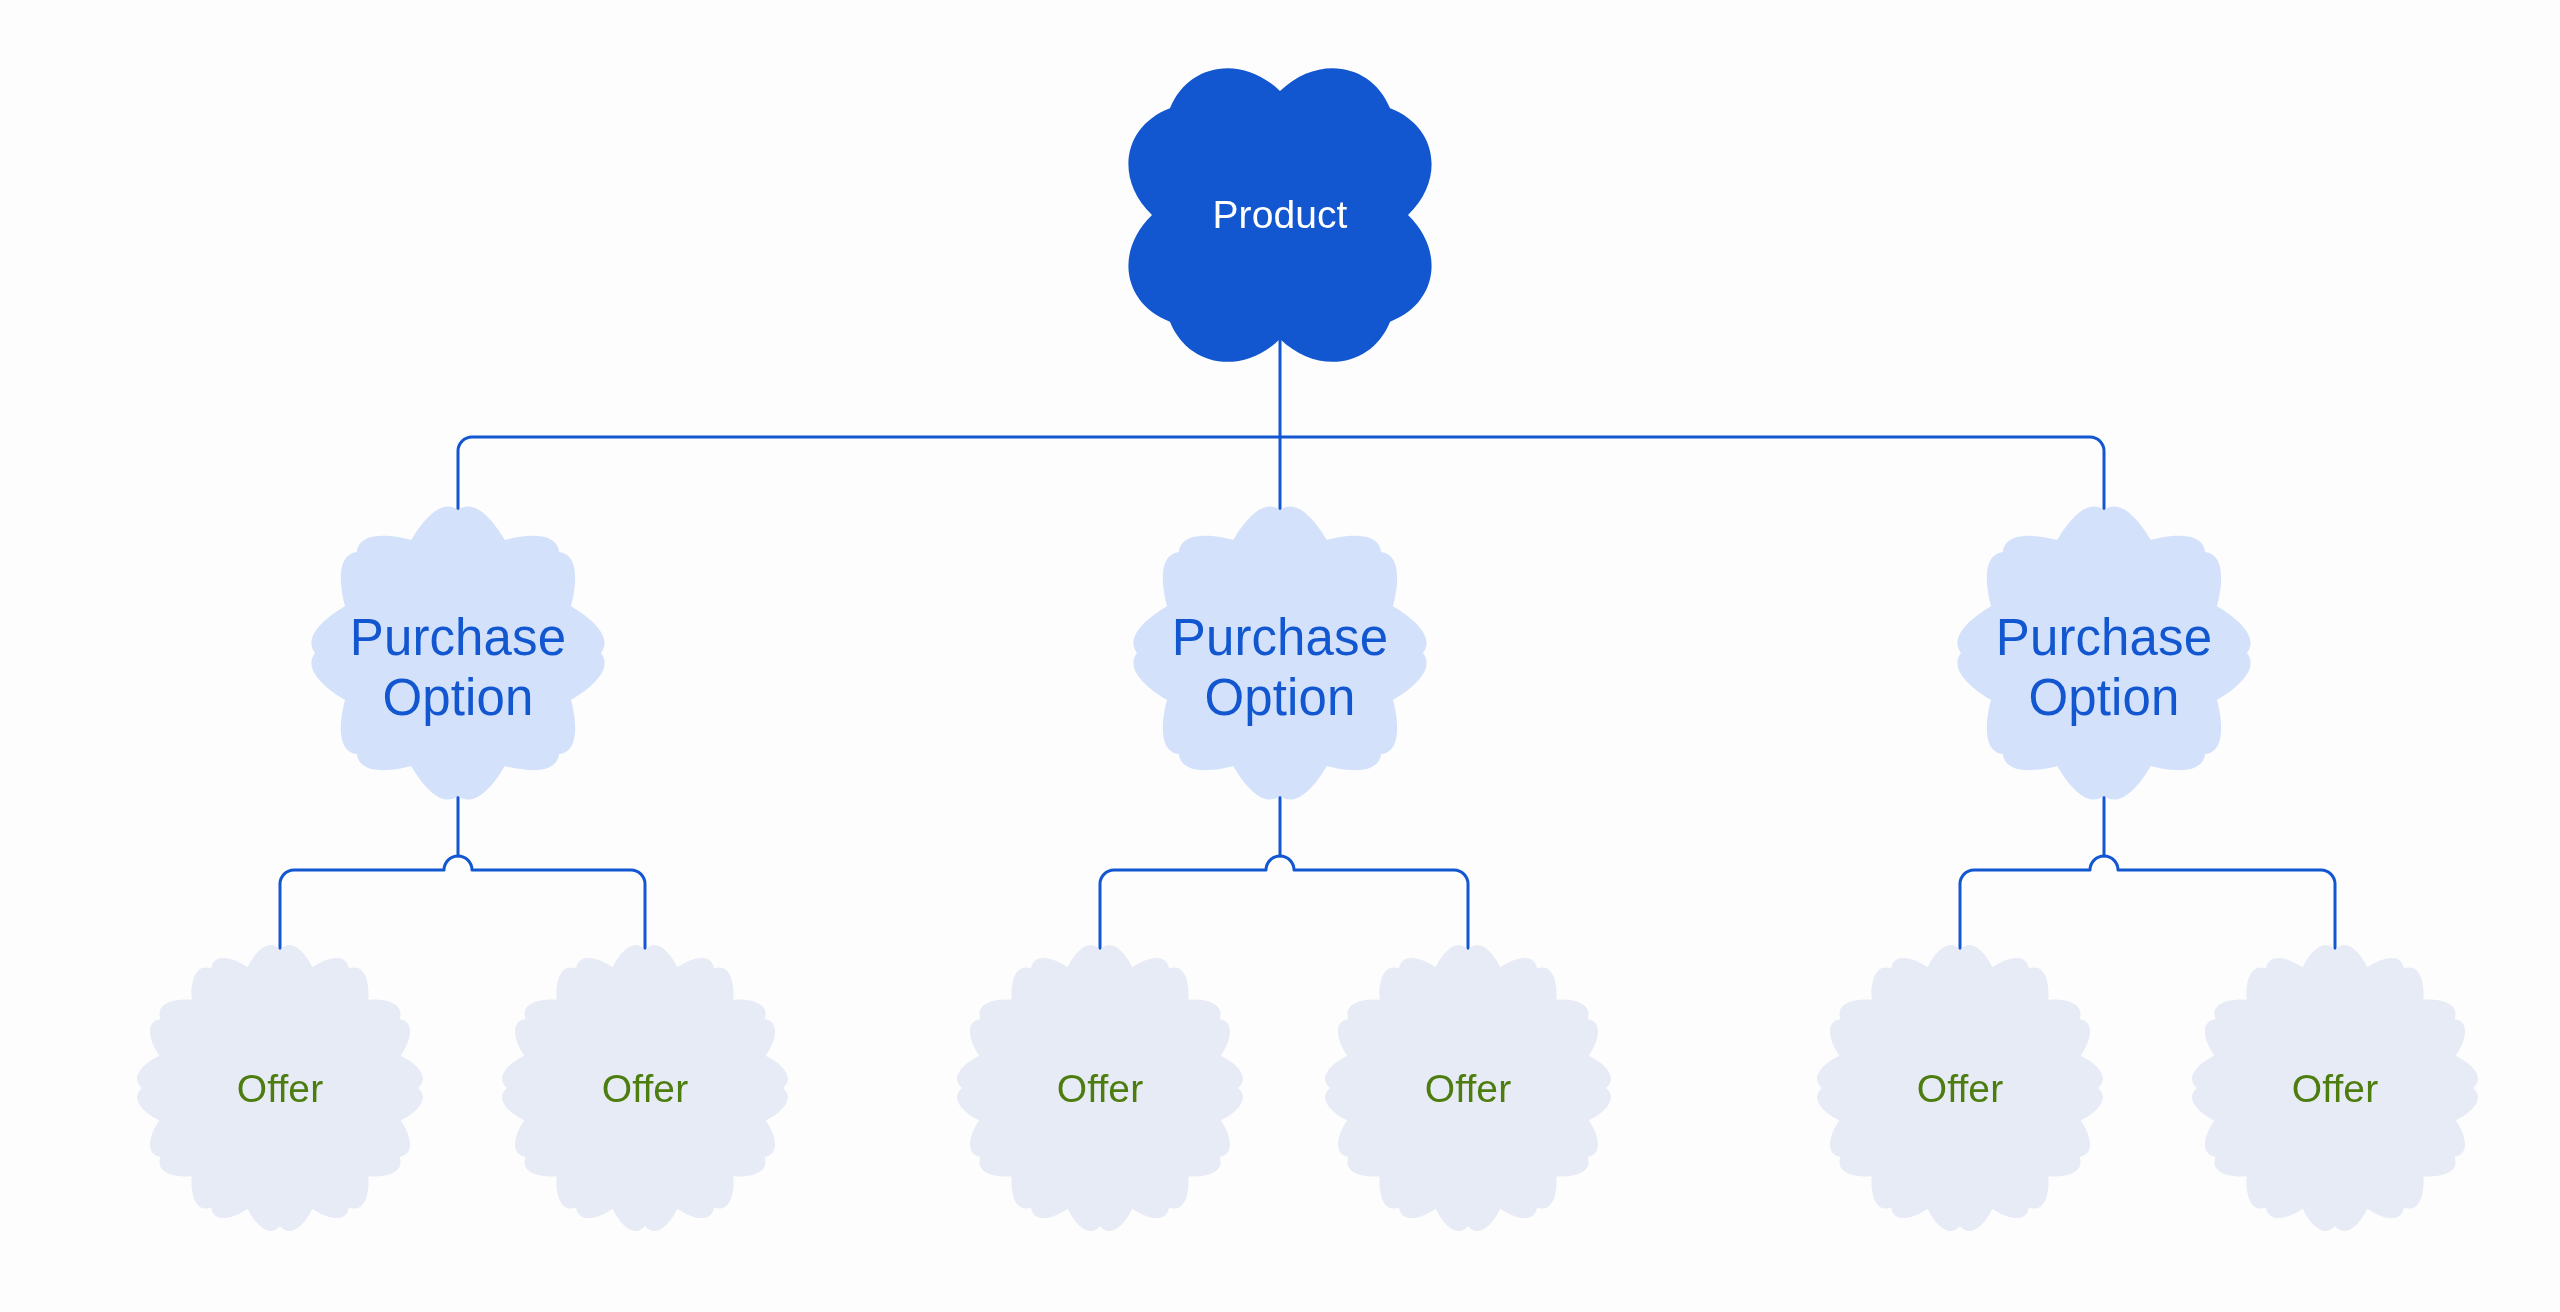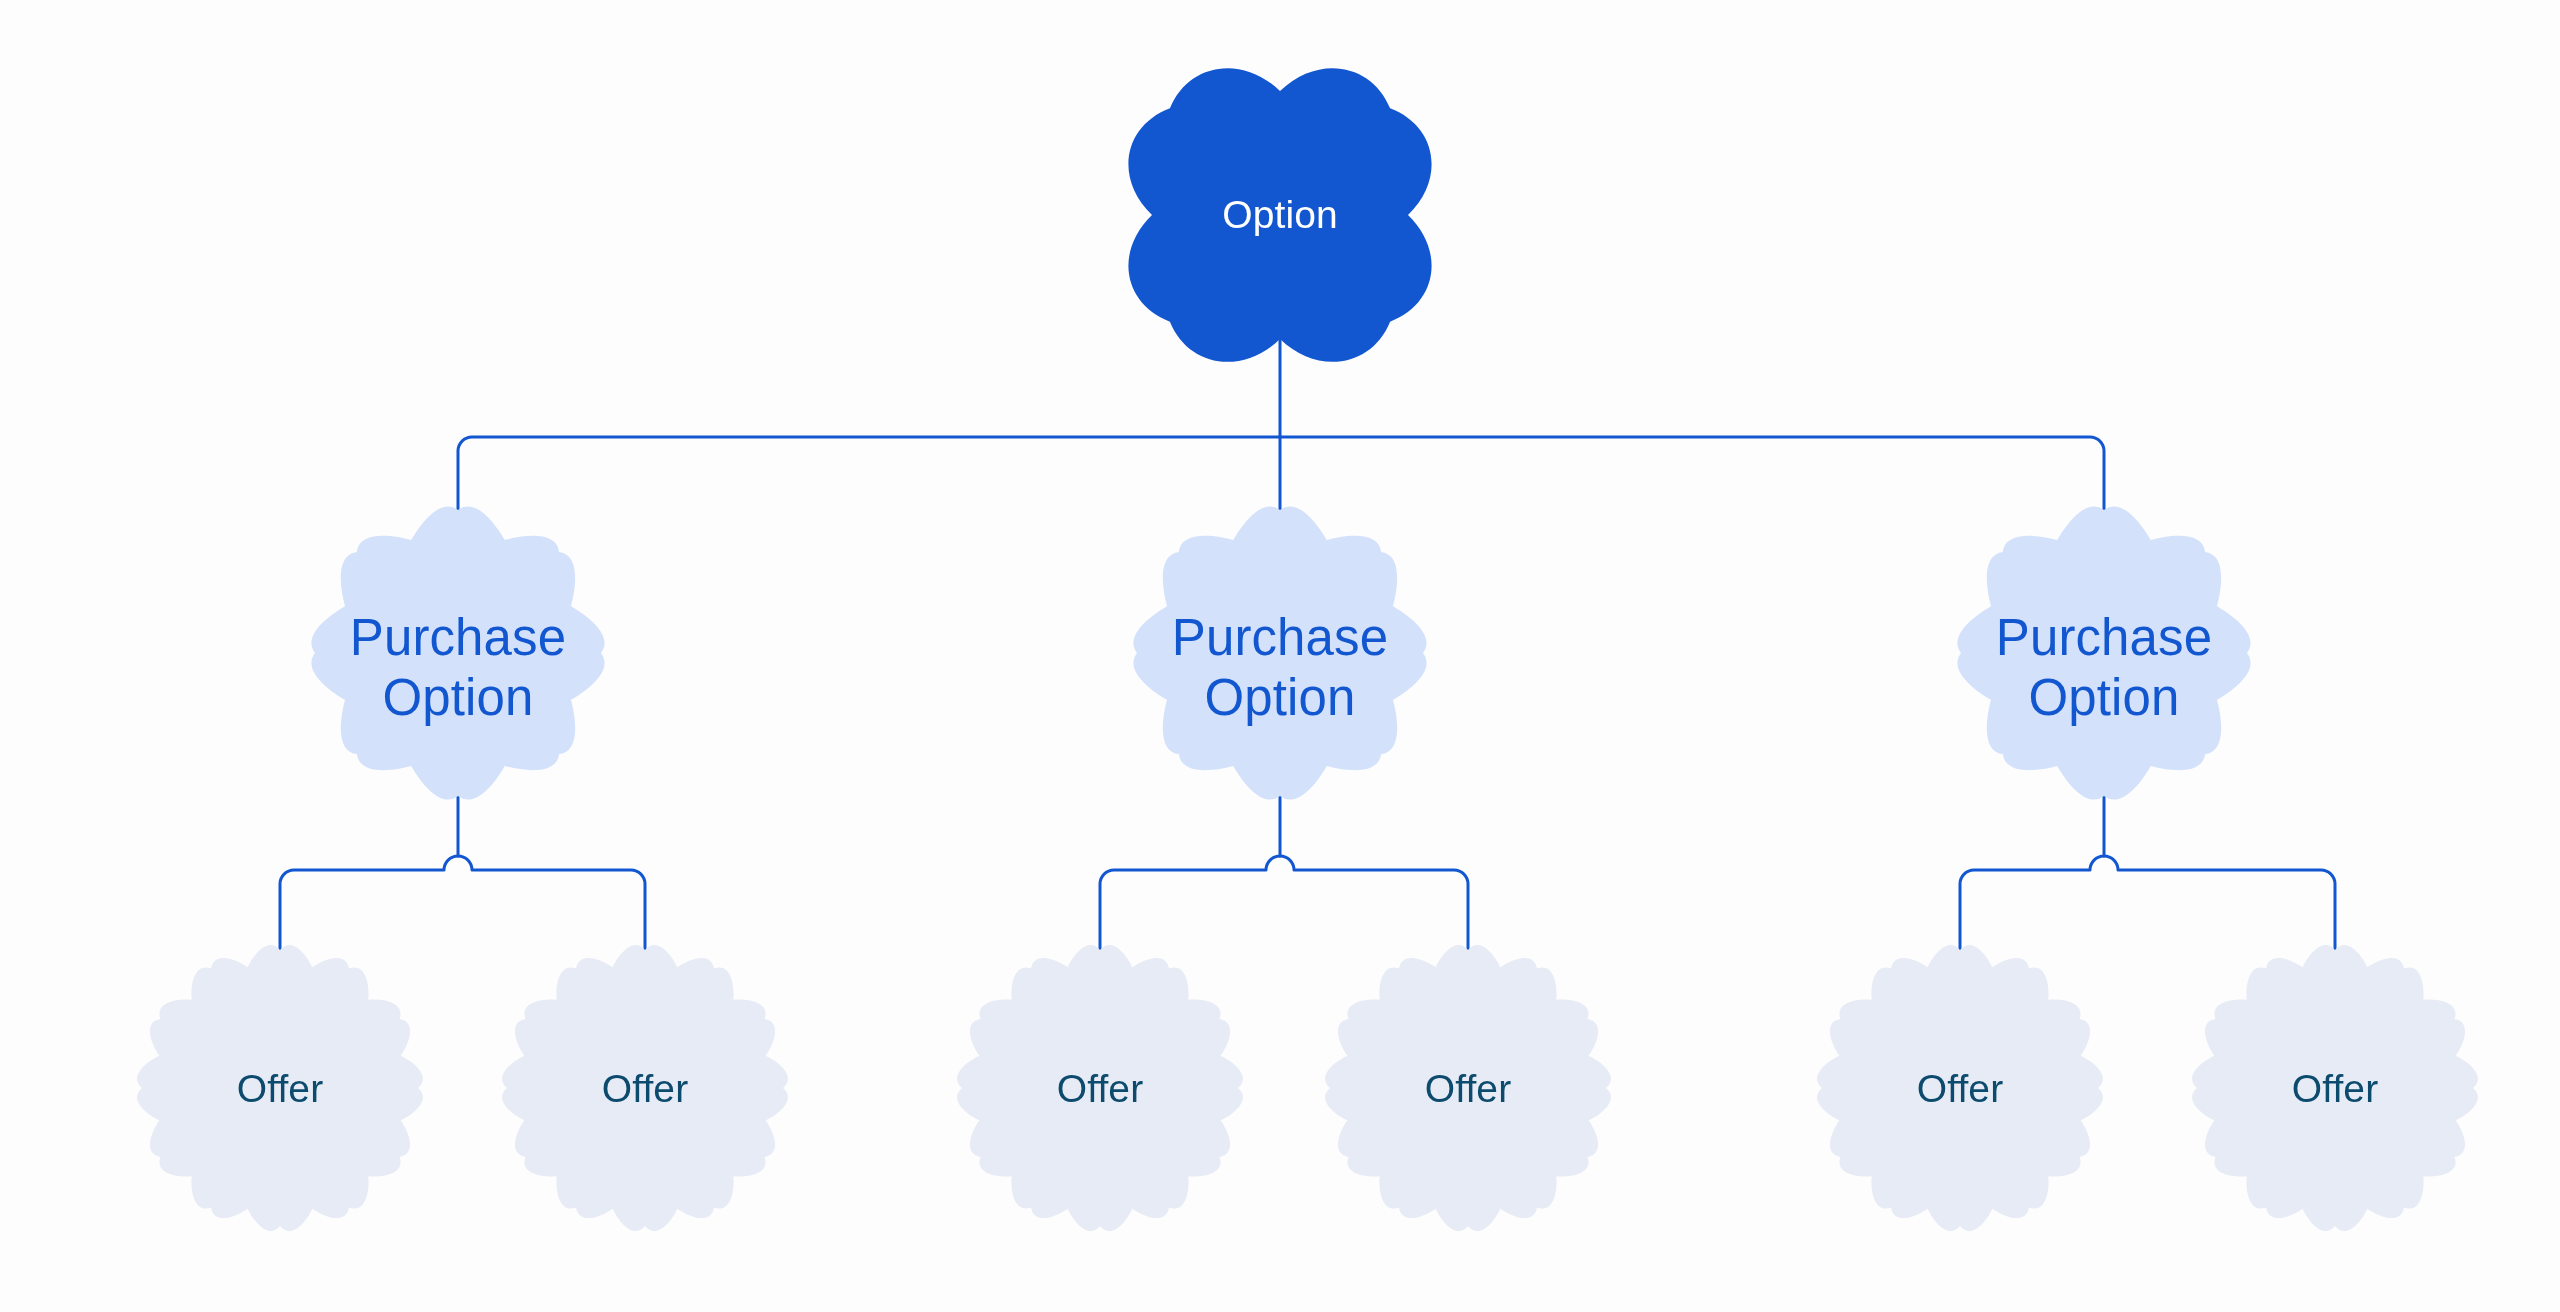--- a/index.html
+++ b/index.html
@@ -39,21 +39,21 @@
     color: #ffffff;
     font-weight: 400;
   }
   .label-mid {
     font-size: 51px;
     color: #1257d0;
     font-weight: 400;
   }
   .label-leaf {
     font-size: 39px;
-    color: #0c4a6e;
+    color: #4d7c0f;
     font-weight: 400;
   }
 </style>
 </head>
 <body>
 
 <div id="canvas" style="background: rgb(253, 253, 254);">
 
   <svg id="diagram-svg" viewBox="0 0 2560 1312" xmlns="http://www.w3.org/2000/svg">
 
@@ -121,21 +121,21 @@
       </g>
       <g>
         <path class="scallop12" transform="translate(1960,1088)" fill="#e7ebf5" d="M 0.00,-138.00 C 11.12,-151.39 25.74,-134.95 32.32,-120.63 C 45.18,-129.74 66.07,-136.67 69.00,-119.51 C 85.32,-125.55 89.77,-104.00 88.31,-88.31 C 104.00,-89.77 125.55,-85.32 119.51,-69.00 C 136.67,-66.07 129.74,-45.18 120.63,-32.32 C 134.95,-25.74 151.39,-11.12 138.00,0.00 C 151.39,11.12 134.95,25.74 120.63,32.32 C 129.74,45.18 136.67,66.07 119.51,69.00 C 125.55,85.32 104.00,89.77 88.31,88.31 C 89.77,104.00 85.32,125.55 69.00,119.51 C 66.07,136.67 45.18,129.74 32.32,120.63 C 25.74,134.95 11.12,151.39 0.00,138.00 C -11.12,151.39 -25.74,134.95 -32.32,120.63 C -45.18,129.74 -66.07,136.67 -69.00,119.51 C -85.32,125.55 -89.77,104.00 -88.31,88.31 C -104.00,89.77 -125.55,85.32 -119.51,69.00 C -136.67,66.07 -129.74,45.18 -120.63,32.32 C -134.95,25.74 -151.39,11.12 -138.00,0.00 C -151.39,-11.12 -134.95,-25.74 -120.63,-32.32 C -129.74,-45.18 -136.67,-66.07 -119.51,-69.00 C -125.55,-85.32 -104.00,-89.77 -88.31,-88.31 C -89.77,-104.00 -85.32,-125.55 -69.00,-119.51 C -66.07,-136.67 -45.18,-129.74 -32.32,-120.63 C -25.74,-134.95 -11.12,-151.39 0.00,-138.00 Z"></path>
       </g>
       <g>
         <path class="scallop12" transform="translate(2335,1088)" fill="#e7ebf5" d="M 0.00,-138.00 C 11.12,-151.39 25.74,-134.95 32.32,-120.63 C 45.18,-129.74 66.07,-136.67 69.00,-119.51 C 85.32,-125.55 89.77,-104.00 88.31,-88.31 C 104.00,-89.77 125.55,-85.32 119.51,-69.00 C 136.67,-66.07 129.74,-45.18 120.63,-32.32 C 134.95,-25.74 151.39,-11.12 138.00,0.00 C 151.39,11.12 134.95,25.74 120.63,32.32 C 129.74,45.18 136.67,66.07 119.51,69.00 C 125.55,85.32 104.00,89.77 88.31,88.31 C 89.77,104.00 85.32,125.55 69.00,119.51 C 66.07,136.67 45.18,129.74 32.32,120.63 C 25.74,134.95 11.12,151.39 0.00,138.00 C -11.12,151.39 -25.74,134.95 -32.32,120.63 C -45.18,129.74 -66.07,136.67 -69.00,119.51 C -85.32,125.55 -89.77,104.00 -88.31,88.31 C -104.00,89.77 -125.55,85.32 -119.51,69.00 C -136.67,66.07 -129.74,45.18 -120.63,32.32 C -134.95,25.74 -151.39,11.12 -138.00,0.00 C -151.39,-11.12 -134.95,-25.74 -120.63,-32.32 C -129.74,-45.18 -136.67,-66.07 -119.51,-69.00 C -125.55,-85.32 -104.00,-89.77 -88.31,-88.31 C -89.77,-104.00 -85.32,-125.55 -69.00,-119.51 C -66.07,-136.67 -45.18,-129.74 -32.32,-120.63 C -25.74,-134.95 -11.12,-151.39 0.00,-138.00 Z"></path>
       </g>
     </g>
   </svg>
 
-  <div class="node-label label-root" style="left:1080px; top:192px; width:400px;">Option</div>
+  <div class="node-label label-root" style="left:1080px; top:192px; width:400px;">Product</div>
 
   <div class="node-label label-mid" style="left:288px; top:608px; width:340px;">Purchase Option</div>
   <div class="node-label label-mid" style="left:1110px; top:608px; width:340px;">Purchase Option</div>
   <div class="node-label label-mid" style="left:1934px; top:608px; width:340px;">Purchase Option</div>
 
   <div class="node-label label-leaf" style="left:120px; top:1066px; width:320px;">Offer</div>
   <div class="node-label label-leaf" style="left:485px; top:1066px; width:320px;">Offer</div>
   <div class="node-label label-leaf" style="left:940px; top:1066px; width:320px;">Offer</div>
   <div class="node-label label-leaf" style="left:1308px; top:1066px; width:320px;">Offer</div>
   <div class="node-label label-leaf" style="left:1800px; top:1066px; width:320px;">Offer</div>

